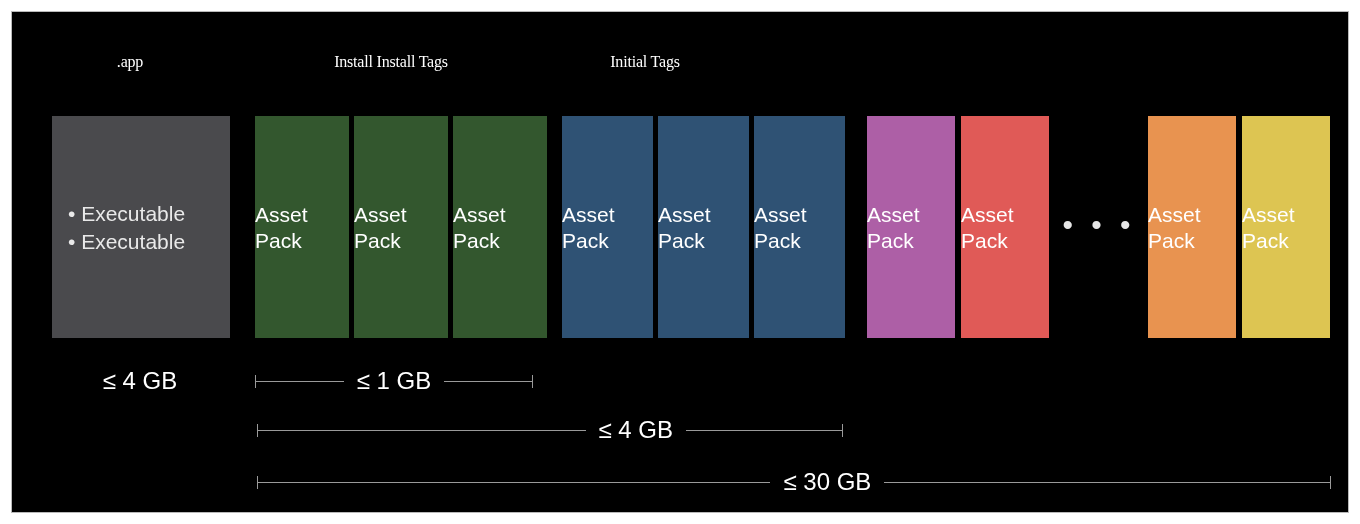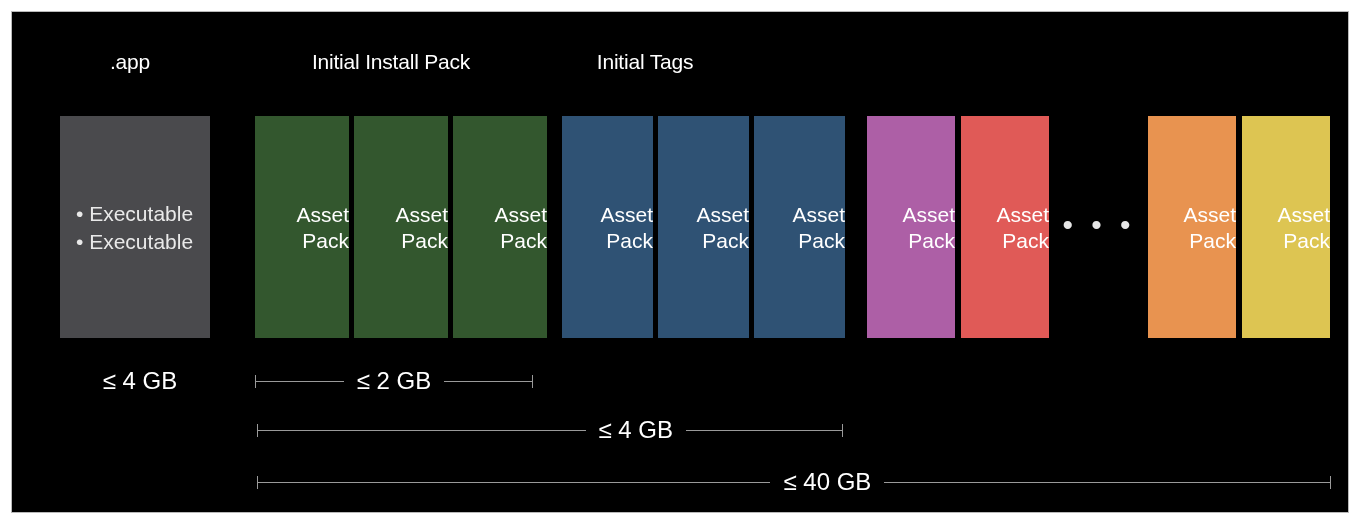--- a/index.html
+++ b/index.html
@@ -32,26 +32,27 @@
     background: #000000;
     border: 1px solid #b9b9b9;
     box-sizing: border-box;
     overflow: hidden;
   }
 
   
   .group-header {
     position: absolute;
     color: #ffffff;
-    font-size: 21px;
+    font-size: 16px;
     line-height: 30px;
     text-align: center;
     white-space: nowrap;
     letter-spacing: -0.2px;
     transform: translateX(-50%);
+    font-family: Liberation Serif, serif;
   }
 
   
   .box {
     position: absolute;
     top: 104px;
     height: 222px;
     box-sizing: border-box;
   }
 
@@ -73,21 +74,21 @@
   }
 
   .pack-label {
     position: absolute;
     left: 0;
     right: 0;
     top: 86px;
     color: #ffffff;
     font-size: 21px;
     line-height: 26px;
-    text-align: right;
+    text-align: left;
     white-space: nowrap;
   }
   .pack-label span {
     display: block;
   }
 
   
   #ellipsis {
     position: absolute;
     color: #e6e6e6;
@@ -138,24 +139,24 @@
     padding: 0 13px;
   }
 </style>
 </head>
 <body>
 
 <div id="slide">
   <div id="panel">
 
     <div class="group-header" style="left:118px; top:35px;">.app</div>
-    <div class="group-header" style="left:379px; top:35px;">Initial Install Pack</div>
+    <div class="group-header" style="left:379px; top:35px;">Install Install Tags</div>
     <div class="group-header" style="left:633px; top:35px;">Initial Tags</div>
 
-    <div class="box app-box" style="left:40px; width:150px;margin-left:8px;">
+    <div class="box app-box" style="left:40px; width:178px;">
       <div class="app-bullets">
         <div>• Executable</div>
         <div>• Executable</div>
       </div>
     </div>
 
     <div class="box" style="left:243px; width:94px; background:#33572e;">
       <div class="pack-label">
         <span>Asset</span>
         <span>Pack</span>
@@ -218,35 +219,35 @@
       </div>
     </div>
 
     <div id="ellipsis" style="left:1087px; top:213px;">• • •</div>
 
     <div class="size-caption" style="left:128px; top:369px;">≤ 4 GB</div>
 
     <div class="bracket" style="left:243px; width:278px; top:369px;">
       <div class="cap"></div>
       <div class="rule"></div>
-      <div class="blabel">≤ 2 GB</div>
+      <div class="blabel">≤ 1 GB</div>
       <div class="rule"></div>
       <div class="cap"></div>
     </div>
 
     <div class="bracket" style="left:245px; width:586px; top:418px;">
       <div class="cap"></div>
       <div class="rule" style="flex-grow:2.1;"></div>
       <div class="blabel">≤ 4 GB</div>
       <div class="rule" style="flex-grow:1;"></div>
       <div class="cap"></div>
     </div>
 
     <div class="bracket" style="left:245px; width:1074px; top:470px;">
       <div class="cap"></div>
       <div class="rule" style="flex-grow:1.15;"></div>
-      <div class="blabel">≤ 40 GB</div>
+      <div class="blabel">≤ 30 GB</div>
       <div class="rule" style="flex-grow:1;"></div>
       <div class="cap"></div>
     </div>
 
   </div>
 </div>
 
 </body></html>

